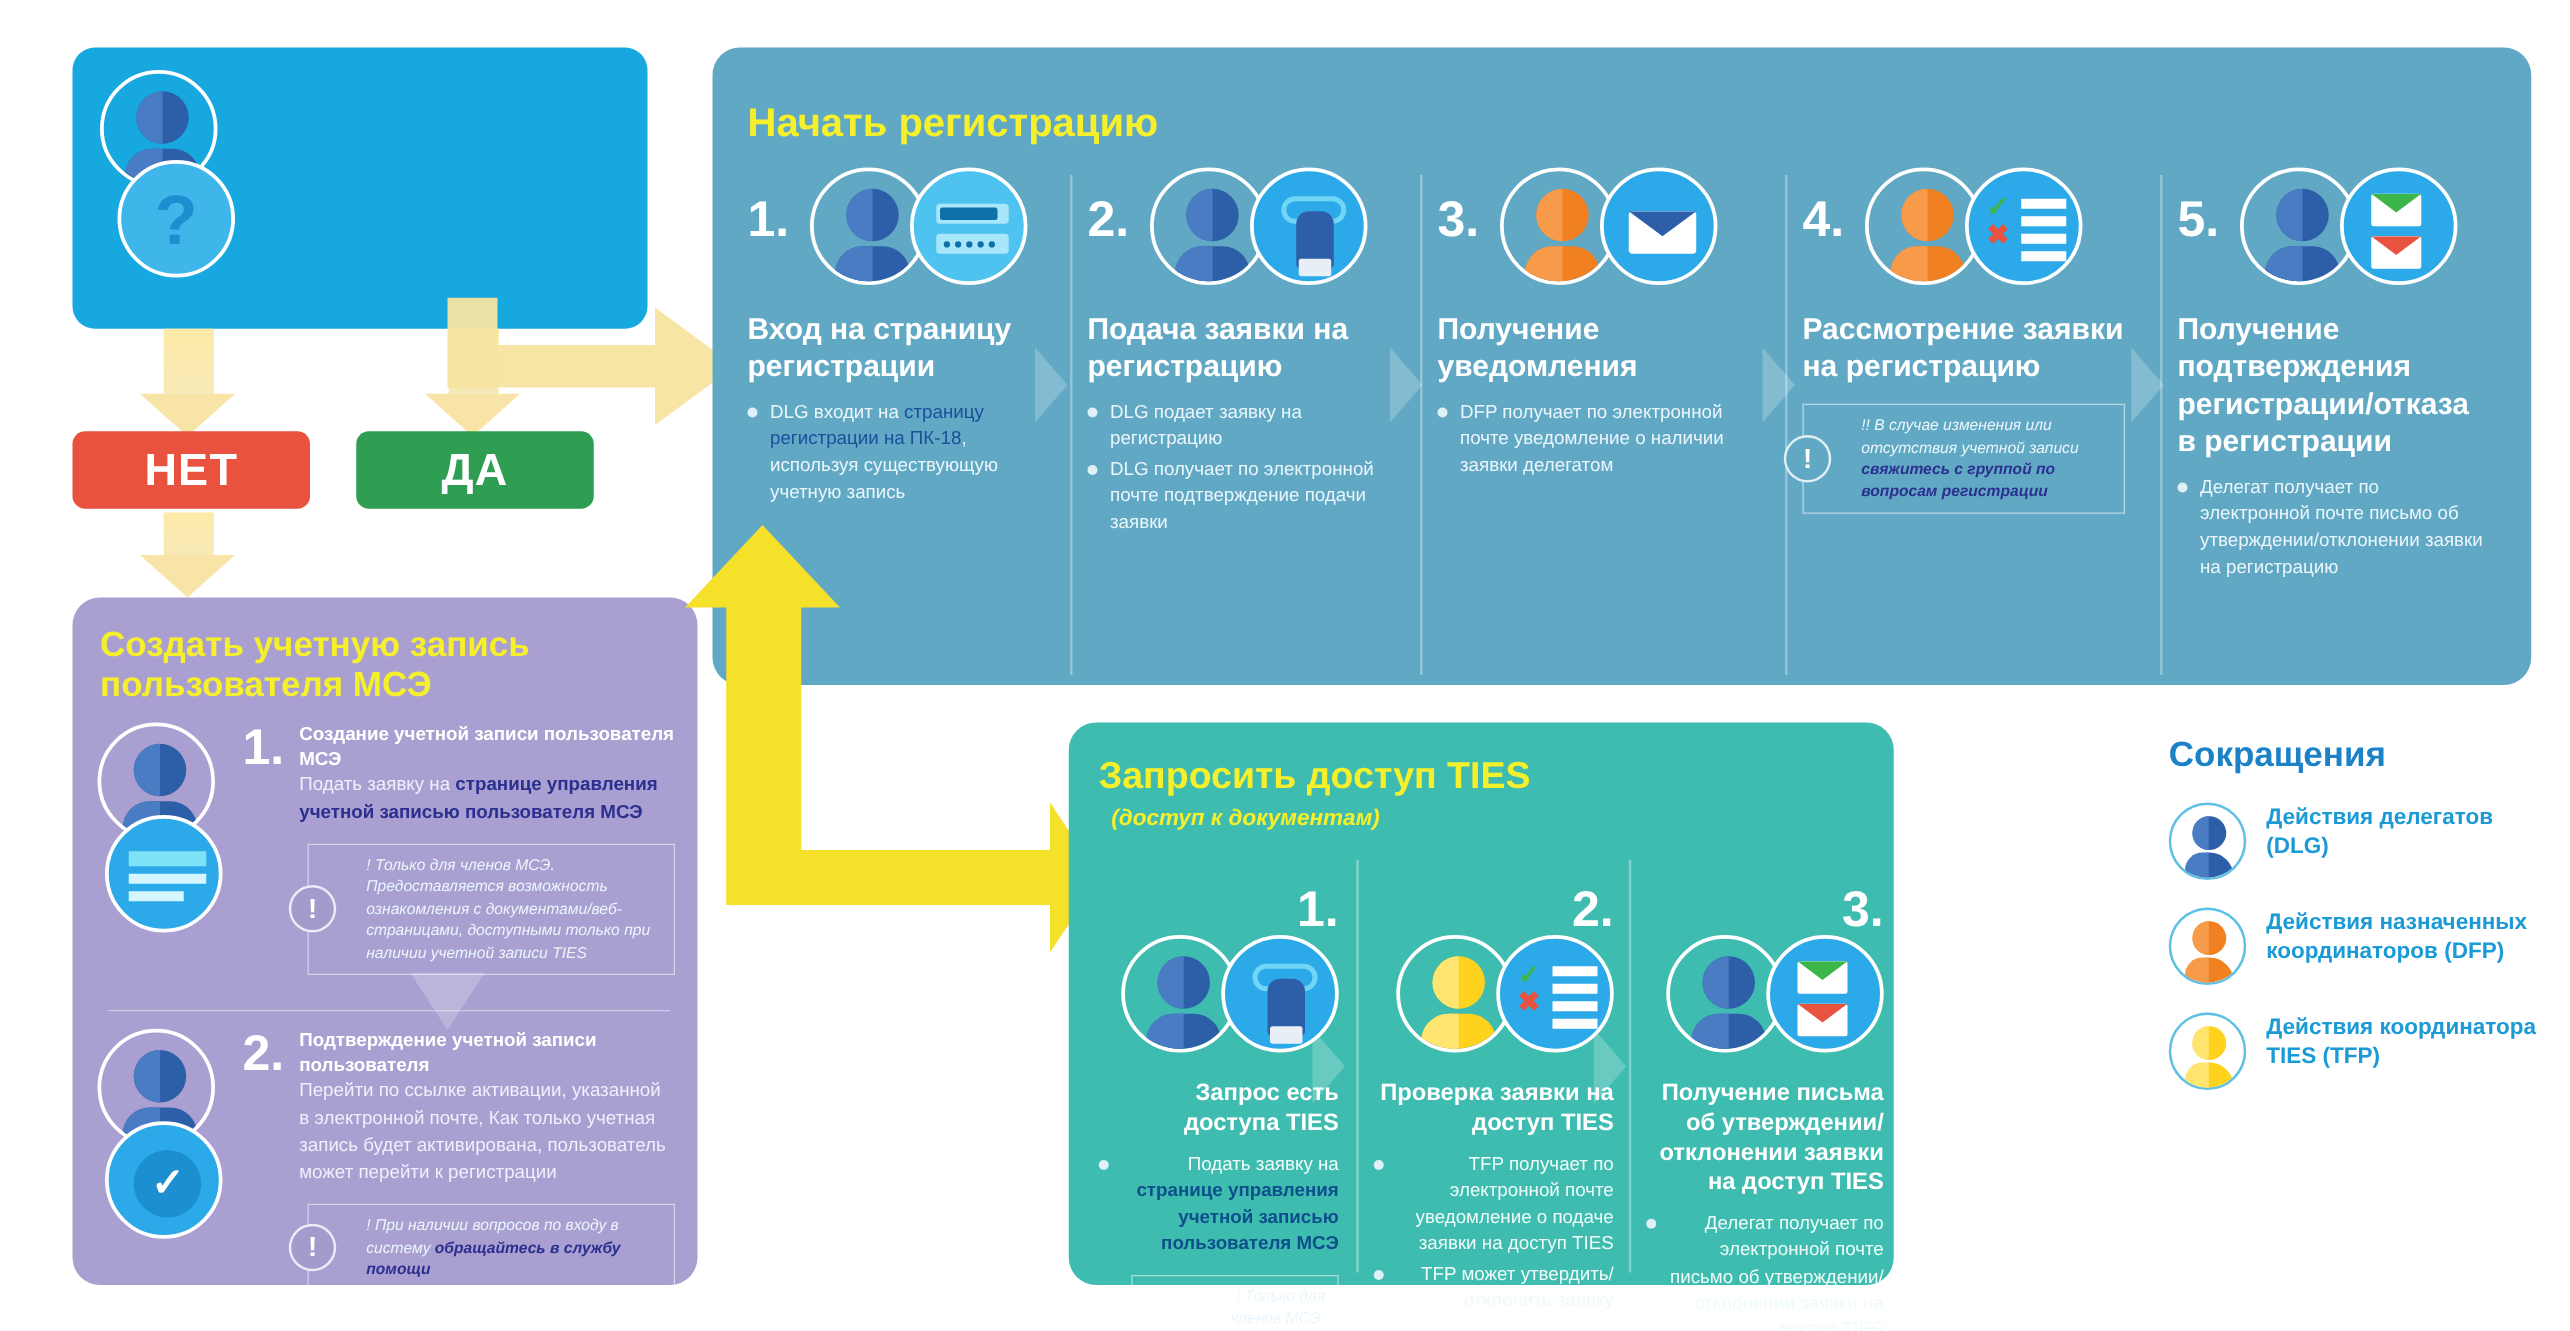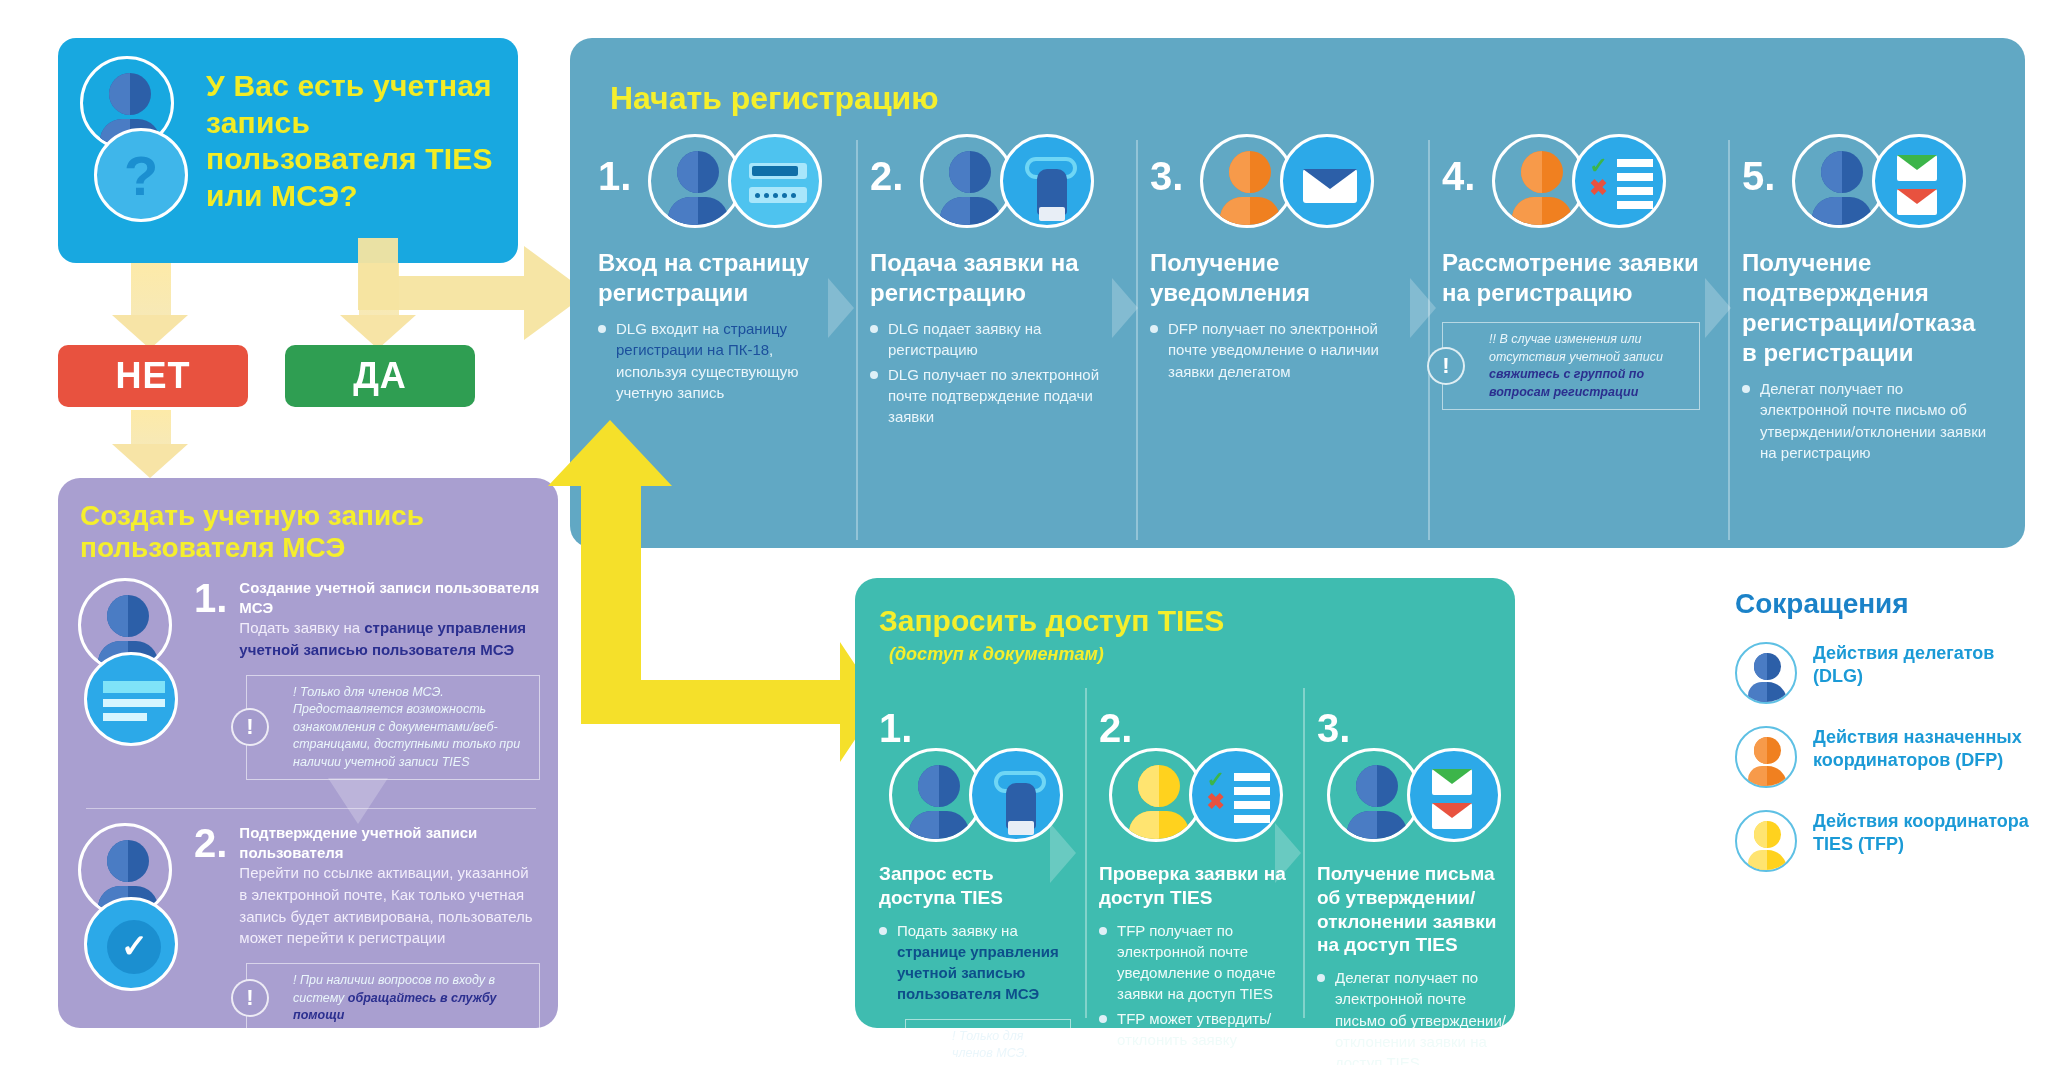--- a/index.html
+++ b/index.html
@@ -43,21 +43,21 @@
   #btn-no{ left:58px; top:345px; width:190px; background:#e8523f; }
   #btn-yes{ left:285px; top:345px; width:190px; background:#2f9e52; }
 
   
   #registration-panel{
     left:570px; top:38px; width:1455px; height:510px;
     background:#61a8c4; border-radius:22px;
   }
   #registration-panel .panel-title{
     position:absolute; left:28px; top:42px; color:#f5ef2c;
-    font-size:32px; font-weight:bold;margin-left:12px;
+    font-size:32px; font-weight:bold;
   }
   .reg-col{ position:absolute; top:96px; }
   .reg-col + .reg-col::before{
     content:""; position:absolute; left:-14px; top:6px; width:2px; height:400px;
     background:rgba(255,255,255,.32);
   }
   .step-num{
     color:#ffffff; font-size:40px; font-weight:bold; line-height:1;
     display:inline-block; vertical-align:top; margin-top:22px;
   }
@@ -111,21 +111,21 @@
   .mse-step{ position:absolute; left:20px; right:18px; }
   .mse-num{ color:#fff; font-size:40px; font-weight:bold; line-height:1; }
   .mse-head{ color:#ffffff; font-size:15px; font-weight:bold; line-height:1.3; }
   .mse-body{ color:#f2eefb; font-size:15px; line-height:1.45; }
   .mse-hl{ color:#2b2f8f; font-weight:bold; }
   .divider{ position:absolute; left:28px; right:22px; height:1px; background:rgba(255,255,255,.45); }
 
   
   #ties-panel{
     left:855px; top:578px; width:660px; height:450px;
-    background:#3fbcb0; border-radius:22px;
+    background:#3fbcb0; border-radius:22px;text-align:right;
   }
   #ties-panel .panel-title{
     position:absolute; left:24px; top:26px; color:#f5ef2c; font-size:30px; font-weight:bold;
   }
   #ties-panel .panel-sub{
     position:absolute; left:34px; top:66px; color:#f5ef2c; font-size:18px;
     font-weight:bold; font-style:italic;
   }
   .ties-col{ position:absolute; top:108px; }
   .ties-col + .ties-col::before{
@@ -161,21 +161,20 @@
     <div class="circ-outline">
       <div class="person-head" style="width:42px;height:42px;left:26px;top:14px;background:#2c5fa8;"></div>
       <div class="person-head" style="width:21px;height:42px;left:26px;top:14px;background:#4a7cc4;border-radius:21px 0 0 21px;"></div>
       <div class="person-body" style="width:60px;height:40px;left:17px;top:60px;background:#2c5fa8;"></div>
       <div class="person-body" style="width:30px;height:40px;left:17px;top:60px;background:#4a7cc4;border-radius:22px 0 0 0;"></div>
     </div>
     <div class="circ-outline" style="margin-top:-22px;margin-left:14px;background:#3fb6ea;">
       <div style="position:absolute;inset:0;display:flex;align-items:center;justify-content:center;color:#1b8fd0;font-size:56px;font-weight:bold;">?</div>
     </div>
   </div>
-  <div class="qtext">У Вас есть учетная запись пользователя TIES или МСЭ?</div>
 </div>
 
 <div class="pale-arrow" style="left:112px;top:263px;">
   <div class="shaft" style="width:40px;height:52px;margin-left:19px;"></div>
   <div class="head"></div>
 </div>
 <div class="pale-arrow" style="left:340px;top:263px;">
   <div class="shaft" style="width:40px;height:52px;margin-left:19px;"></div>
   <div class="head"></div>
 </div>

